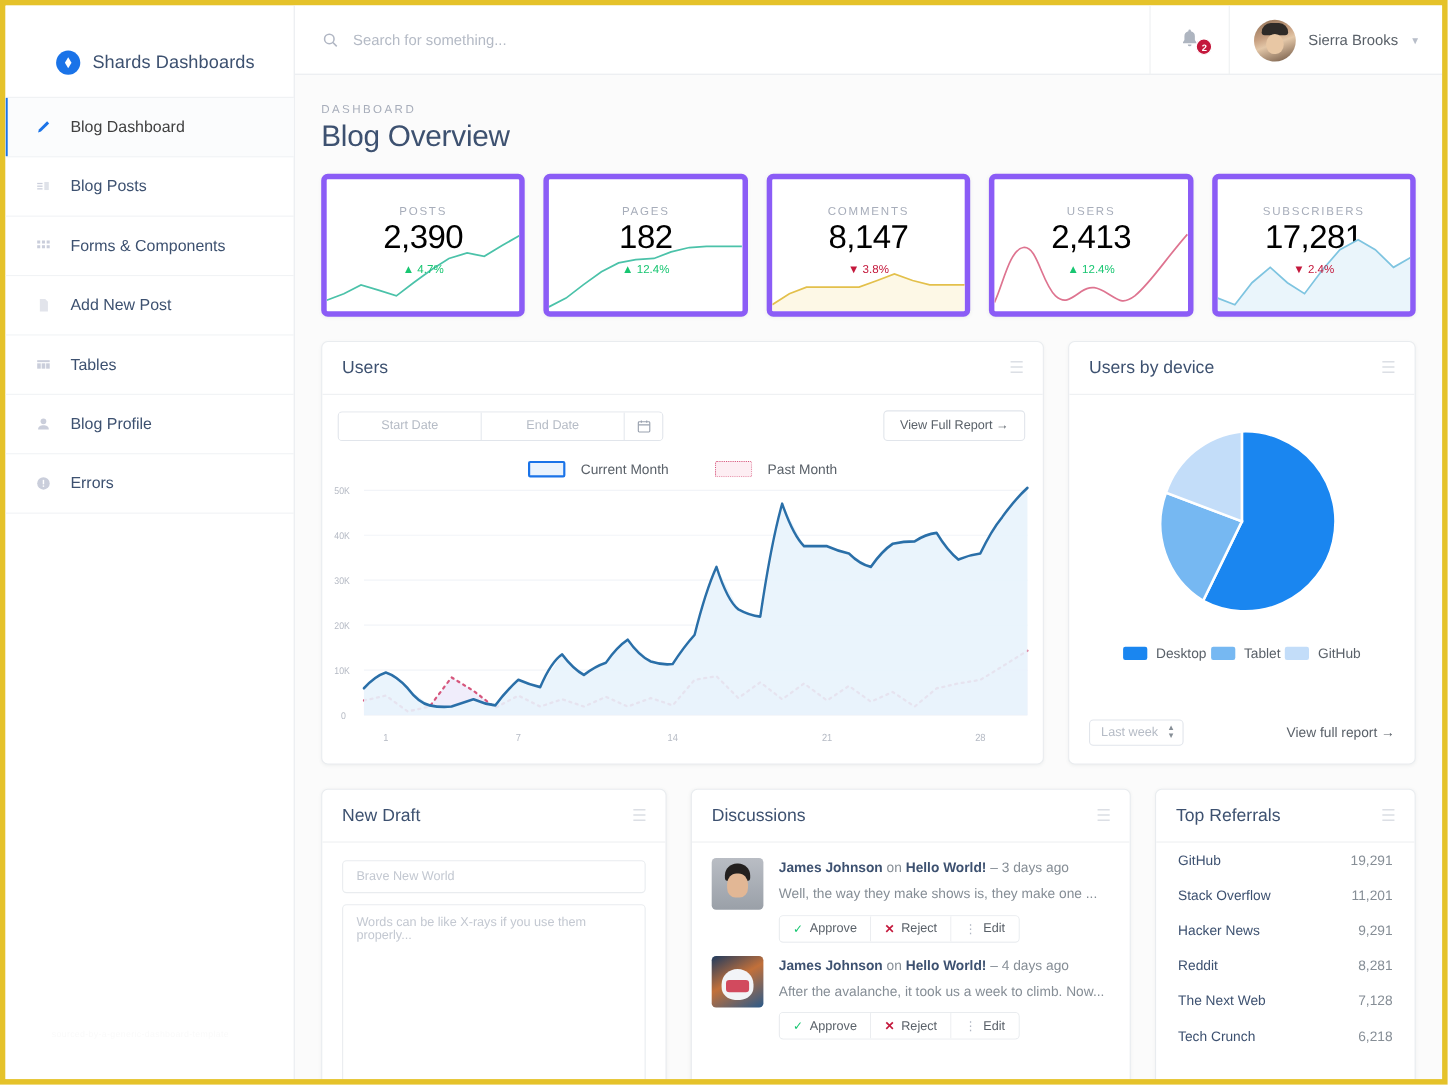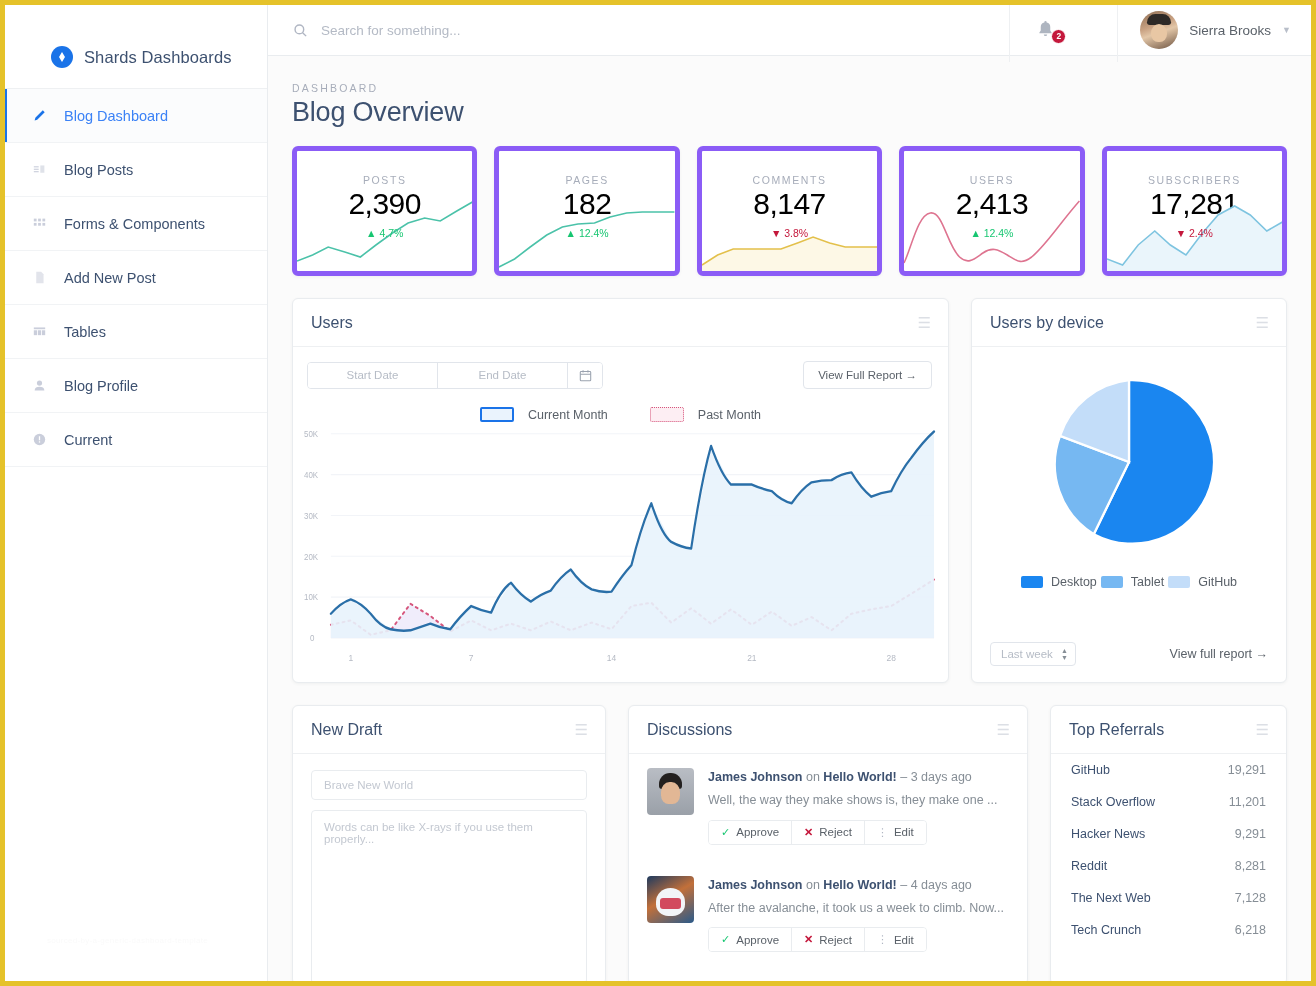--- a/index.html
+++ b/index.html
@@ -32,36 +32,36 @@
 
   .nav { list-style:none; }
   .nav-item {
     display:flex; align-items:center; gap:17px;
     height:54px; padding-left:26px;
     border-bottom:1px solid #f1f3f5;
     font-size:14.5px; color:#3d5170; cursor:pointer;
     position:relative;
   }
   .nav-item .ic { width:16px; display:flex; justify-content:center; color:#cacedb; flex:0 0 16px; }
-  .nav-item.active { background:#fbfcfd; color:#3b82f6; }
+  .nav-item.active { background:#fbfcfd; color:#404040; }
   .nav-item.active .ic { color:#1a73e8; }
   .nav-item.active::before {
     content:""; position:absolute; left:0; top:0; bottom:0; width:2px; background:#1a73e8;
   }
   .sidebar-watermark {
     position:absolute; bottom:36px; left:42px;
     font-size:8px; color:#fafafa; letter-spacing:.3px; white-space:nowrap;
   }
 
   
   .main { flex:1; display:flex; flex-direction:column; min-width:0; background:#fbfbfb; }
 
   .topbar {
-    height:51px; background:#fff; border-bottom:1px solid #e9ecef;
-    display:flex; align-items:center;gap:36px;
+    height:63px; background:#fff; border-bottom:1px solid #e9ecef;
+    display:flex; 
   }
   .search-wrap { flex:1; display:flex; align-items:center; gap:13px; padding-left:25px; }
   .search-icon { color:#b0b6c3; display:flex; }
   .search-input {
     border:0; outline:0; font-size:13.5px; color:#868e96;
     font-family:"Liberation Sans", sans-serif; background:transparent; width:350px;
   }
   .search-input::placeholder { color:#b4bac5; }
   .bell-cell {
     width:72px; height:63px; display:flex; align-items:center; justify-content:center;
@@ -199,21 +199,21 @@
   }
   .draft-title-input::placeholder { color:#c3c8d1; }
   .draft-body-input {
     border:1px solid #e9ecef; border-radius:4px; flex:1; padding:10px 12px;
     font-size:11.5px; color:#c3c8d1; outline:0; resize:none;
     font-family:"Liberation Sans", sans-serif;
   }
   .draft-body-input::placeholder { color:#c3c8d1; }
 
   .disc-list { padding:14px 18px 0 18px; }
-  .disc-item { display:flex; gap:14px; margin-bottom:31px; }
+  .disc-item { display:flex; gap:14px; margin-bottom:12px; }
   .disc-avatar { width:47px;height:47px;border-radius:4px;flex:0 0 47px; overflow:hidden; position:relative; }
   .av1 { background:linear-gradient(180deg,#b9bdc4 0%,#9aa0a8 100%); }
   .av1::before{content:"";position:absolute;left:12px;top:5px;width:23px;height:16px;border-radius:11px 11px 3px 3px;background:#23201f;}
   .av1::after{content:"";position:absolute;left:14px;top:14px;width:19px;height:22px;border-radius:45% 45% 40% 40%;background:#e2b795;}
   .av2 { background:linear-gradient(150deg,#1e3a5f 0%,#c2703a 45%,#2a5a8a 100%); }
   .av2::before{content:"";position:absolute;left:9px;top:12px;width:29px;height:28px;border-radius:50% 50% 42% 42%;background:#f2f4f7;}
   .av2::after{content:"";position:absolute;left:13px;top:22px;width:21px;height:11px;border-radius:3px;background:#d24a5e;}
   .disc-meta { font-size:12.5px; color:#868e96; line-height:1.45; }
   .disc-meta b { color:#3d5170; font-weight:bold; }
   .disc-text { font-size:12.5px; color:#868e96; margin-top:6px; line-height:1.4; }
@@ -312,21 +312,21 @@
         <span>Blog Profile</span>
       </li>
       <li class="nav-item">
         <span class="ic">
           <svg width="13" height="13" viewBox="0 0 16 16" fill="currentColor">
               <circle cx="8" cy="8" r="7"></circle>
               <rect x="7.2" y="4" width="1.6" height="5" fill="#fff"></rect>
               <rect x="7.2" y="10.2" width="1.6" height="1.6" fill="#fff"></rect>
             </svg>
         </span>
-        <span>Current</span>
+        <span>Errors</span>
       </li>
     </ul>
 
     <div class="sidebar-watermark">sourced-by-a-generic-dashboard-template</div>
   </aside>
 
   <div class="main">
 
     <header class="topbar">
       <div class="search-wrap">

